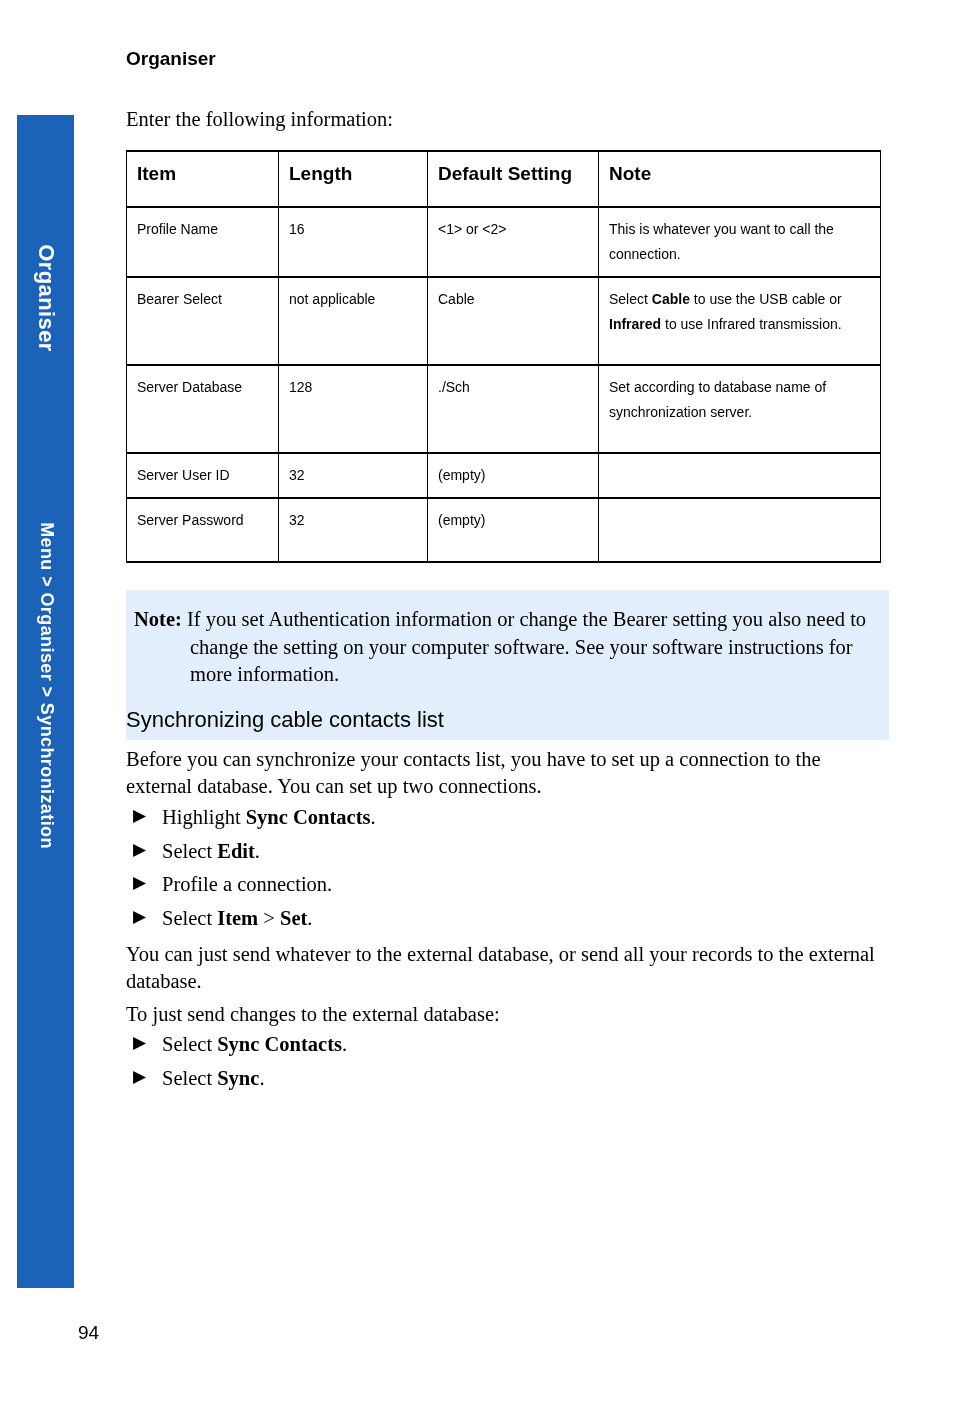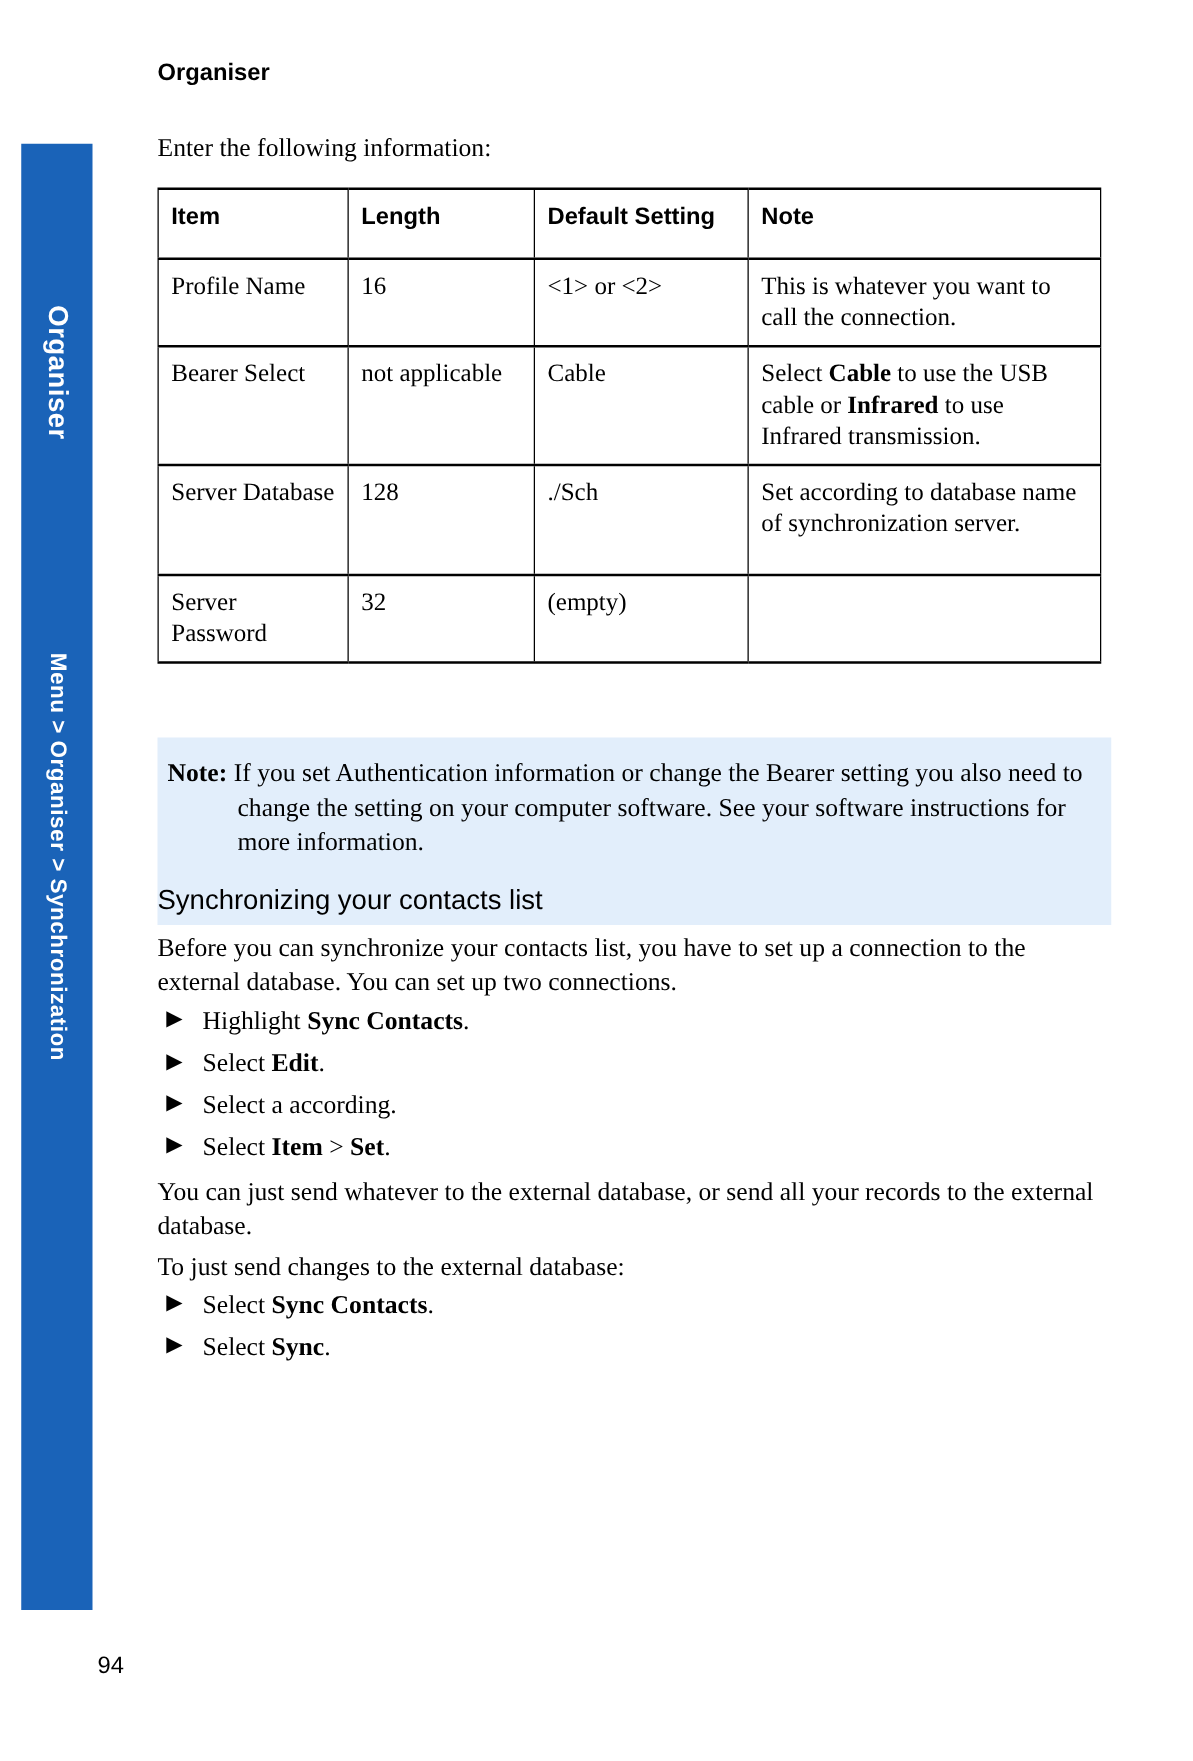--- a/index.html
+++ b/index.html
@@ -97,23 +97,23 @@
     text-align: left;
   }
   #spec-table th {
     font-family: "Liberation Sans", sans-serif;
     font-weight: bold;
     font-size: 19px;
     line-height: 25px;
     height: 36px;
   }
   #spec-table td {
-    font-family: Liberation Serif, serif;
+    font-family: Liberation Sans, sans-serif;
     font-weight: normal;
-    font-size: 20px;
+    font-size: 14px;
     line-height: 25px;
   }
   #spec-table tr.r-profile td  { height: 44px; }
   #spec-table tr.r-bearer td   { height: 68px; }
   #spec-table tr.r-database td { height: 68px; }
   #spec-table tr.r-userid td   { height: 19px; }
   #spec-table tr.r-password td { height: 44px; }
 
   
   #note-box {
@@ -232,46 +232,52 @@
         <td>not applicable</td>
         <td>Cable</td>
         <td><span>Select </span><b class="ui">Cable</b><span> to use the USB cable or </span><b class="ui">Infrared</b><span> to use Infrared transmission.</span></td>
       </tr>
       <tr class="r-database">
         <td>Server Database</td>
         <td>128</td>
         <td>./Sch</td>
         <td>Set according to database name of synchronization server.</td>
       </tr>
+      <tr class="r-userid">
+        <td>Server User ID</td>
+        <td>32</td>
+        <td>(empty)</td>
+        <td></td>
+      </tr>
       <tr class="r-password">
         <td>Server Password</td>
         <td>32</td>
         <td>(empty)</td>
         <td></td>
       </tr>
     </tbody>
   </table>
 
   <div id="note-box">
     <div id="note-inner"><span id="note-label">Note:</span><span> If you set Authentication information or change the Bearer setting you also need to change the setting on your computer software. See your software instructions for more information.</span></div>
   </div>
 
-  <div id="section-heading">Synchronizing your contacts list</div>
+  <div id="section-heading">Synchronizing cable contacts list</div>
 
   <div class="body-para" id="para-before">Before you can synchronize your contacts list, you have to set up a connection to the external database. You can set up two connections.</div>
 
   <ul class="bullet-list" id="list-setup">
     <li class="bullet-item">
       <span class="bullet-marker">▶</span><span>Highlight </span><b class="ui">Sync Contacts</b><span>.</span>
     </li>
     <li class="bullet-item">
       <span class="bullet-marker">▶</span><span>Select </span><b class="ui">Edit</b><span>.</span>
     </li>
     <li class="bullet-item">
-      <span class="bullet-marker">▶</span><span>Select a according.</span>
+      <span class="bullet-marker">▶</span><span>Profile a connection.</span>
     </li>
     <li class="bullet-item">
       <span class="bullet-marker">▶</span><span>Select </span><b class="ui">Item</b><span> &gt; </span><b class="ui">Set</b><span>.</span>
     </li>
   </ul>
 
   <div class="body-para" id="para-youcan">You can just send whatever to the external database, or send all your records to the external database.</div>
 
   <div class="body-para" id="para-tojust">To just send changes to the external database:</div>
 

